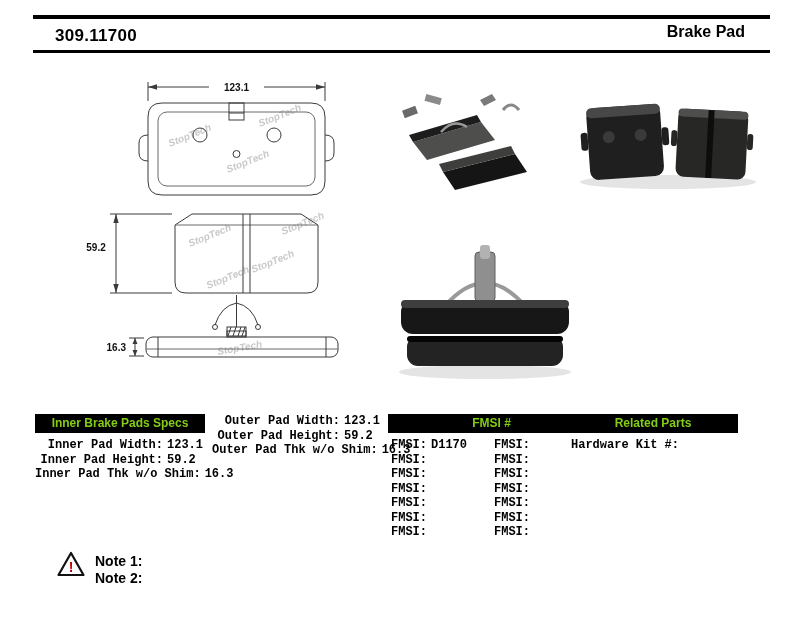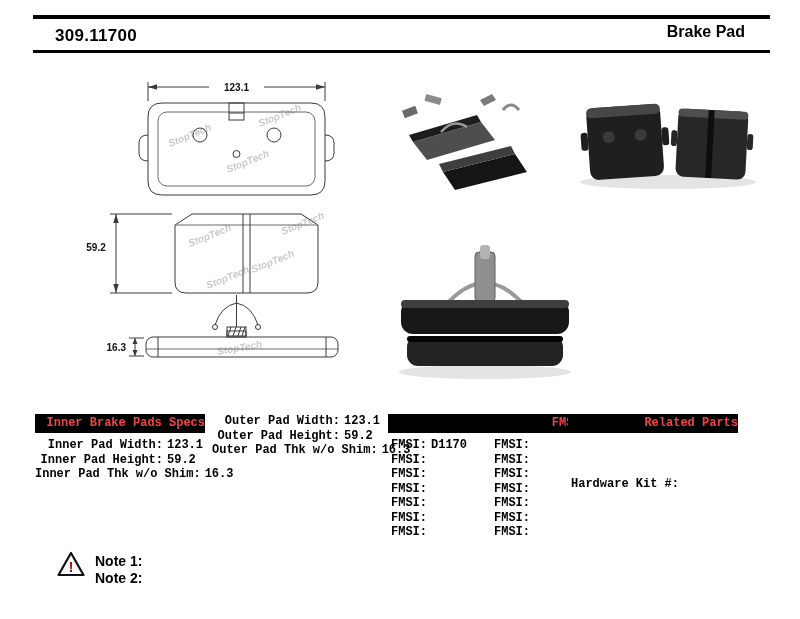--- a/index.html
+++ b/index.html
@@ -13,33 +13,33 @@
   .product-type{ position:absolute; right:55px; top:23px; font-size:16px; font-weight:bold; }
 
   svg text { font-family:"Liberation Sans", sans-serif; }
   .dim-label { font-size:10px; font-weight:bold; fill:#111; }
   .wm { font-size:10px; font-style:italic; font-weight:bold; fill:#c9c9c9; }
 
   .tech-drawing { position:absolute; left:78px; top:75px; }
   .photos       { position:absolute; left:385px; top:80px; }
 
   .col { position:absolute; top:414px; }
-  .col-header { background:#000; color:#ef4444; font-weight:bold; font-size:12px;
-                text-align:right; height:19px; line-height:19px; margin-bottom:5px;font-family:Liberation Mono, monospace; }
+  .col-header { background:#000; color:#84cc16; font-weight:bold; font-size:12px;
+                text-align:center; height:19px; line-height:19px; margin-bottom:5px; }
   .spec-row { display:flex; font-size:12px; font-weight:bold; line-height:14.5px; white-space:nowrap;font-family:Liberation Mono, monospace; }
   .spec-row .lbl { flex:0 0 128px; text-align:right; }
   .spec-row .val { margin-left:4px; }
 
   .fmsi-grid { display:flex; }
   .fmsi-colgroup { width:103px; }
   .fmsi-grid .spec-row { padding-left:3px; }
   .fmsi-grid .spec-row .lbl { flex:0 0 auto; text-align:left; }
 
   .related-col .spec-row { padding-left:3px; }
-  .related-col .spec-row .lbl { flex:0 0 auto; text-align:left;margin-top:39px; }
+  .related-col .spec-row .lbl { flex:0 0 auto; text-align:left; }
 
   .warning-icon { position:absolute; left:57px; top:551px; }
   .note-block { position:absolute; left:95px; top:553px; }
   .note-line { font-size:14px; font-weight:bold; line-height:17px; }
 </style>
 </head>
 <body>
 
 <div class="page">
 

